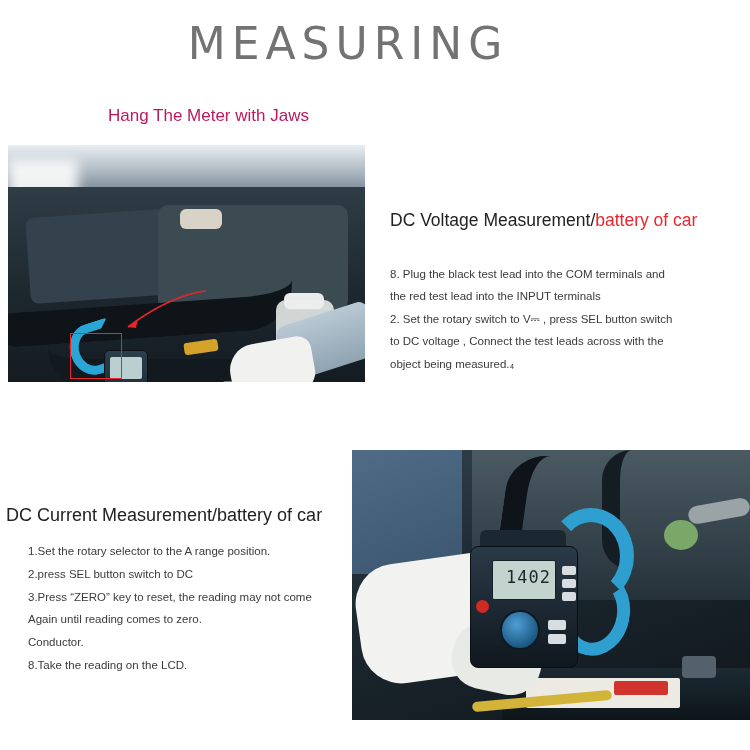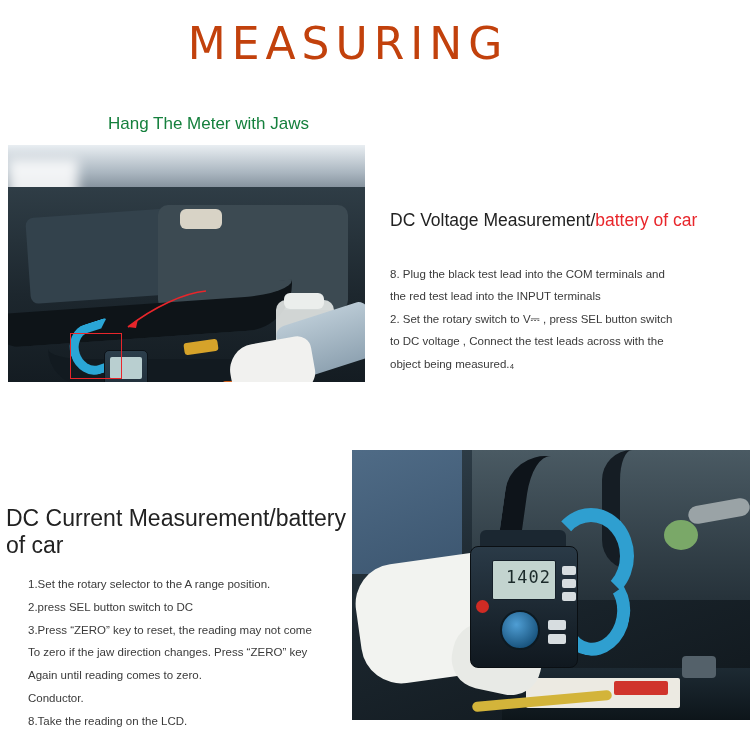--- a/index.html
+++ b/index.html
@@ -21,32 +21,32 @@
 
   
   .page-title {
     position: absolute;
     top: 18px;
     left: 0;
     width: 696px;
     text-align: center;
     font-size: 44px;
     letter-spacing: 6px;
-    color: #c2410c;
+    color: #737373;
     font-weight: 400;
     font-family: "DejaVu Sans", sans-serif;
   }
 
   
   .hang-label {
     position: absolute;
-    top: 114px;
+    top: 106px;
     left: 108px;
     font-size: 17px;
-    color: #15803d;
+    color: #be185d;
     font-family: "Liberation Sans", sans-serif;
   }
 
   .photo1 {
     position: absolute;
     left: 8px;
     top: 145px;
     width: 357px;
     height: 237px;
     overflow: hidden;
@@ -75,21 +75,21 @@
   .steps .line { white-space: nowrap; }
 
   
   .sec2-text {
     position: absolute;
     left: 6px;
     top: 505px;
     width: 350px;
   }
   .sec2-heading {
-    font-size: 23px;
+    font-size: 18px;
     color: #222;
     margin: 0 0 14px 0;
     font-weight: 400;
   }
   .sec2-steps {
     font-size: 11.5px;
     color: #3a3a3a;
     line-height: 1.98;
     padding-left: 22px;
   }
@@ -369,21 +369,20 @@
   </div>
 
   <div class="sec2-text">
     <div class="sec2-heading">
       <span>DC Current Measurement/</span><span class="red">battery of car</span>
     </div>
     <div class="sec2-steps">
       <div>1.Set the rotary selector to the A  range position.</div>
       <div>2.press SEL button switch  to DC</div>
       <div>3.Press “ZERO” key to reset, the reading may not come</div>
-      <div>  To zero if  the jaw direction changes.  Press “ZERO” key</div>
       <div>  Again until reading comes to zero.</div>
       <div>  Conductor.</div>
       <div>8.Take the reading on the LCD.</div>
     </div>
   </div>
 
   <div class="photo2">
     <div class="p2 p2-bg"></div>
     <div class="p2 p2-engine"></div>
     <div class="p2 p2-hose-a"></div>

